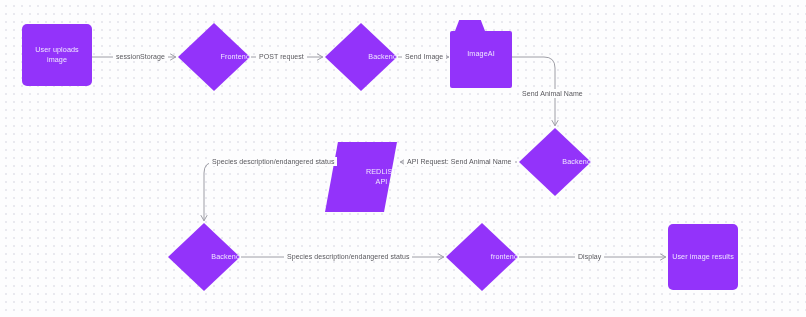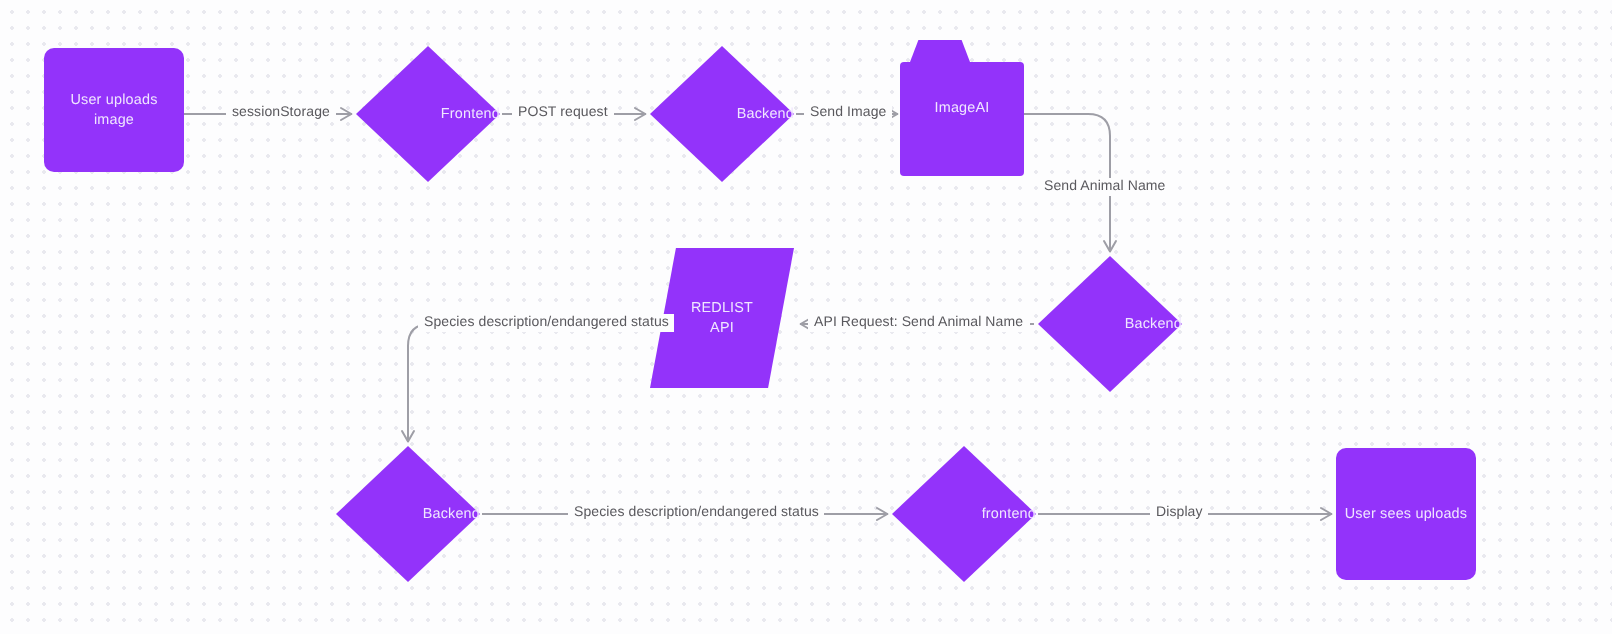--- a/index.html
+++ b/index.html
@@ -165,35 +165,35 @@
   <div class="node shape-folder" style="left:450px; top:20px; width:62px; height:68px;">
     <span class="folder-tab"></span>
     <span class="folder-body"></span>
     <span class="node-label" style="margin-top:0;">ImageAI</span>
   </div>
 
   <div class="node shape-diamond" style="left:519px; top:128px; width:72px; height:68px;">
     <span class="node-label">Backend</span>
   </div>
 
-  <div class="node shape-parallelogram" style="left:325px; top:124px; width:72px; height:70px;">
+  <div class="node shape-parallelogram" style="left:325px; top:142px; width:72px; height:70px;justify-content:flex-end;">
     <span class="node-label">REDLIST
 API</span>
   </div>
 
   <div class="node shape-diamond" style="left:168px; top:223px; width:72px; height:68px;">
     <span class="node-label">Backend</span>
   </div>
 
   <div class="node shape-diamond" style="left:446px; top:223px; width:72px; height:68px;">
     <span class="node-label">frontend</span>
   </div>
 
   <div class="node shape-rect" style="left:668px; top:224px; width:70px; height:66px;">
-    <span class="node-label">User sees uploads</span>
+    <span class="node-label">User image results</span>
   </div>
 
   <div class="edge-label" style="left:113px; top:52px;">sessionStorage</div>
   <div class="edge-label" style="left:256px; top:52px;">POST request</div>
   <div class="edge-label" style="left:402px; top:52px;">Send Image</div>
   <div class="edge-label" style="left:519px; top:89px;">Send Animal Name</div>
   <div class="edge-label" style="left:404px; top:157px;">API Request: Send Animal Name</div>
   <div class="edge-label" style="left:209px; top:157px;">Species description/endangered status</div>
   <div class="edge-label" style="left:284px; top:252px;">Species description/endangered status</div>
   <div class="edge-label" style="left:575px; top:252px;">Display</div>

